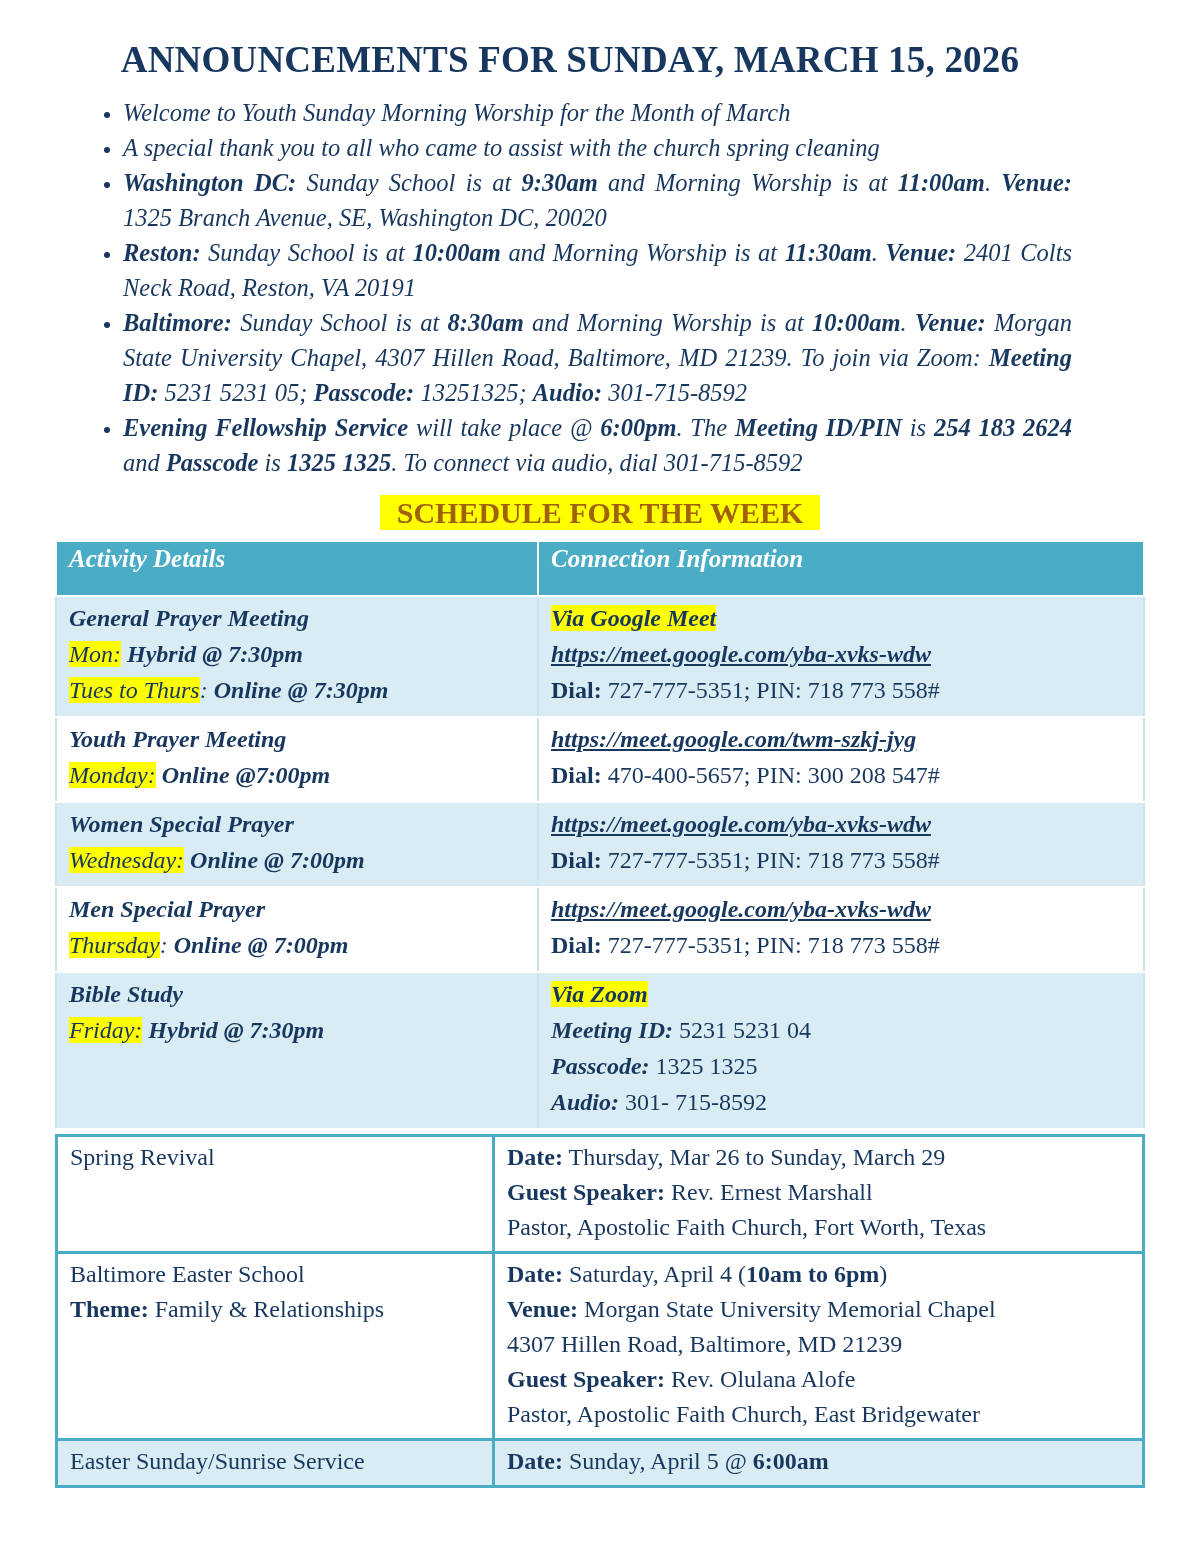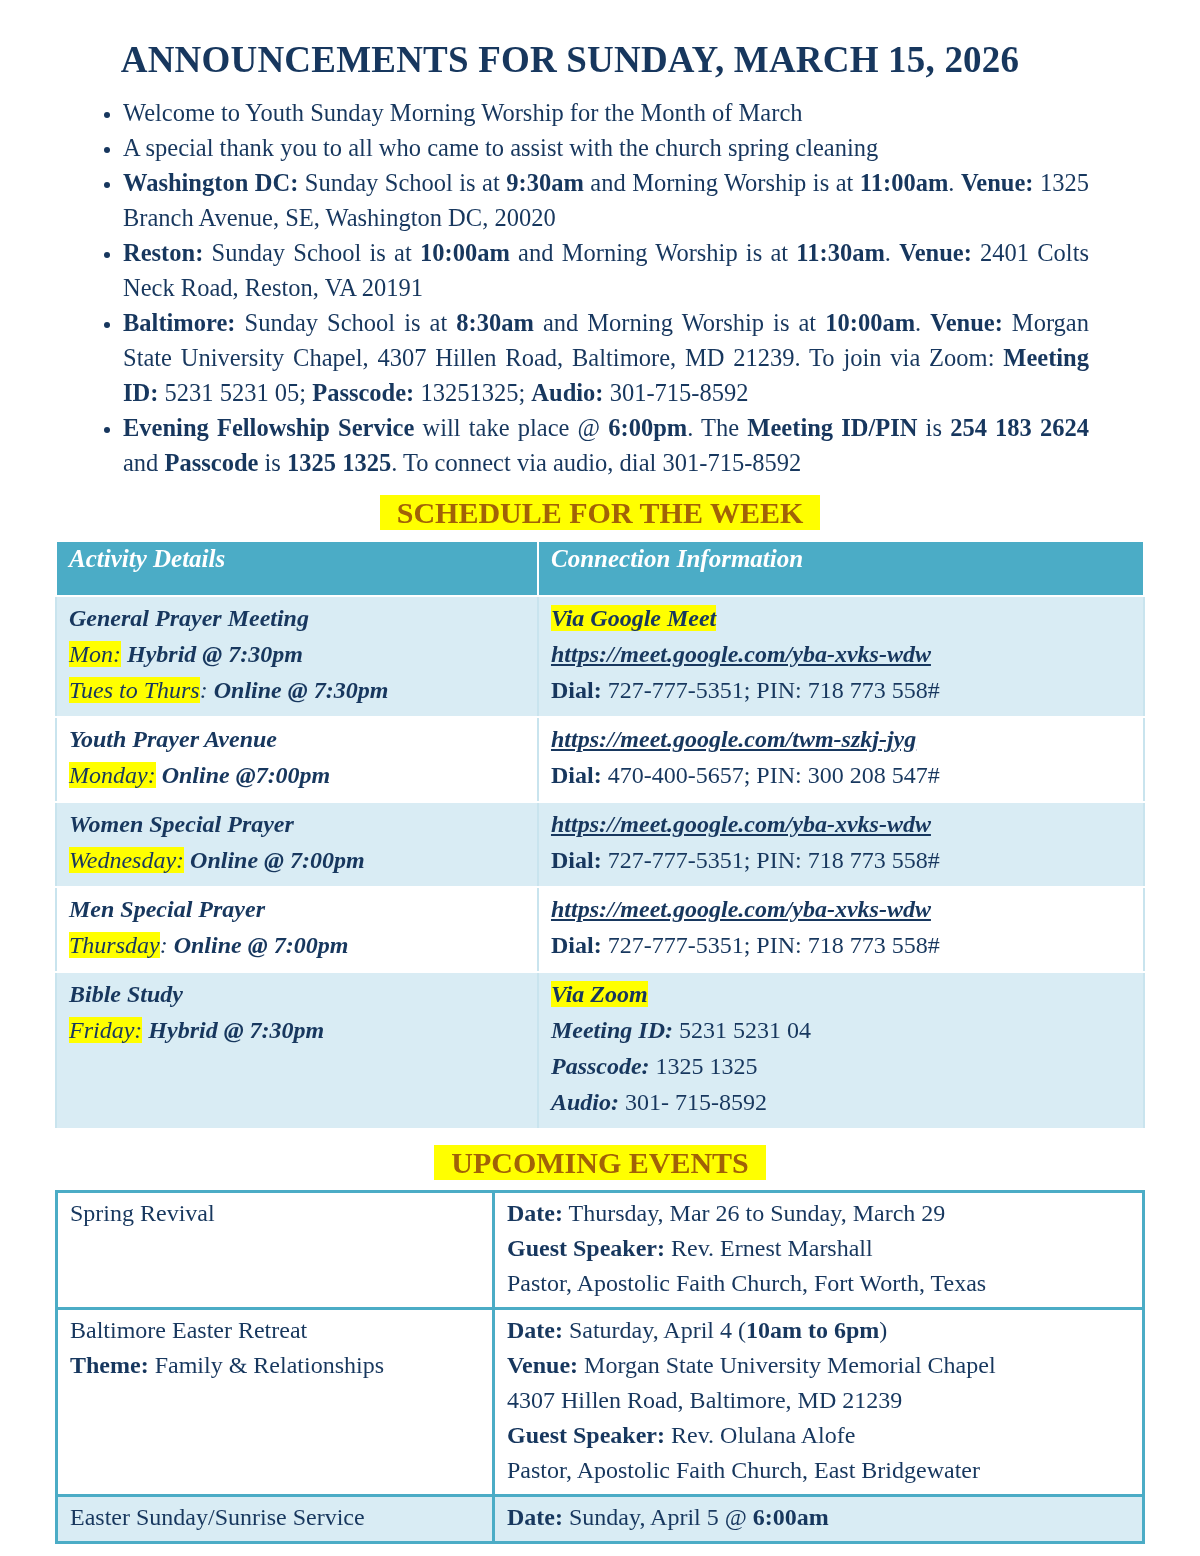--- a/index.html
+++ b/index.html
@@ -6,22 +6,22 @@
   body{
     width:1200px;height:1556px;overflow:hidden;background:#ffffff;
     font-family:"Liberation Serif", serif;color:#17375E;
   }
   .page{padding:30px 55px 0 55px;}
   .title{
     font-size:37px;font-weight:bold;text-align:center;
     margin:8px 60px 14px 0;letter-spacing:.2px;
   }
   ul.announcements{
-    margin:0 56px 0 0;padding:0 0 0 68px;
-    font-size:24.5px;line-height:35px;
+    margin:0 73px 0 0;padding:0 0 0 68px;
+    font-size:24.5px;line-height:35px;font-style:italic;
   }
   ul.announcements li{text-align:justify;margin:0;}
   ul.announcements li::marker{color:#17375E;font-size:21px;}
   .section-heading{text-align:center;margin:16px 0 10px 0;}
   .head-hl{
     background:#FFFF00;font-weight:bold;font-size:30px;
     padding:1px 17px;color:#a16207;
   }
   table{border-collapse:collapse;width:100%;table-layout:fixed;}
   table.schedule{border:2px solid #BFDFEA;}
@@ -91,21 +91,21 @@
             <div class="cell-line"><span class="i hl">Tues to Thurs</span><span class="i">: </span><span class="b i">Online @ 7:30pm</span></div>
           </td>
           <td>
             <div class="cell-line"><span class="b i hl">Via Google Meet</span></div>
             <div class="cell-line"><span class="b i u">https://meet.google.com/yba-xvks-wdw</span></div>
             <div class="cell-line"><span class="b">Dial:</span><span> 727-777-5351; PIN: 718 773 558#</span></div>
           </td>
         </tr>
         <tr>
           <td>
-            <div class="cell-line"><span class="b i">Youth Prayer Avenue</span></div>
+            <div class="cell-line"><span class="b i">Youth Prayer Meeting</span></div>
             <div class="cell-line"><span class="i hl">Monday:</span><span> </span><span class="b i">Online @7:00pm</span></div>
           </td>
           <td>
             <div class="cell-line"><span class="b i u">https://meet.google.com/twm-szkj-jyg</span></div>
             <div class="cell-line"><span class="b">Dial:</span><span> 470-400-5657; PIN: 300 208 547#</span></div>
           </td>
         </tr>
         <tr class="alt">
           <td>
             <div class="cell-line"><span class="b i">Women Special Prayer</span></div>
@@ -134,43 +134,40 @@
           <td>
             <div class="cell-line"><span class="b i hl">Via Zoom</span></div>
             <div class="cell-line"><span class="b i">Meeting ID:</span><span> 5231 5231 04</span></div>
             <div class="cell-line"><span class="b i">Passcode:</span><span> 1325 1325</span></div>
             <div class="cell-line"><span class="b i">Audio:</span><span>  301- 715-8592</span></div>
           </td>
         </tr>
       </tbody>
   </table>
 
-  <div class="section-heading">
-    <span class="head-hl">UPCOMING EVENTS</span>
-  </div>
 
   <table class="events">
     <colgroup>
         <col class="c1e">
         <col class="c2e">
       </colgroup>
     <tbody>
         <tr>
           <td>
             <div class="cell-line"><span>Spring Revival</span></div>
           </td>
           <td>
             <div class="cell-line"><span class="b">Date:</span><span> Thursday, Mar 26 to Sunday, March 29</span></div>
             <div class="cell-line"><span class="b">Guest Speaker:</span><span> Rev. Ernest Marshall</span></div>
             <div class="cell-line"><span>Pastor, Apostolic Faith Church, Fort Worth, Texas</span></div>
           </td>
         </tr>
         <tr>
           <td>
-            <div class="cell-line"><span>Baltimore Easter Retreat</span></div>
+            <div class="cell-line"><span>Baltimore Easter School</span></div>
             <div class="cell-line"><span class="b">Theme:</span><span> Family &amp; Relationships</span></div>
           </td>
           <td>
             <div class="cell-line"><span class="b">Date:</span><span> Saturday, April 4 (</span><span class="b">10am to 6pm</span><span>)</span></div>
             <div class="cell-line"><span class="b">Venue:</span><span> Morgan State University Memorial Chapel</span></div>
             <div class="cell-line"><span>4307 Hillen Road, Baltimore, MD 21239</span></div>
             <div class="cell-line"><span class="b">Guest Speaker:</span><span> Rev. Olulana Alofe</span></div>
             <div class="cell-line"><span>Pastor, Apostolic Faith Church, East Bridgewater</span></div>
           </td>
         </tr>

